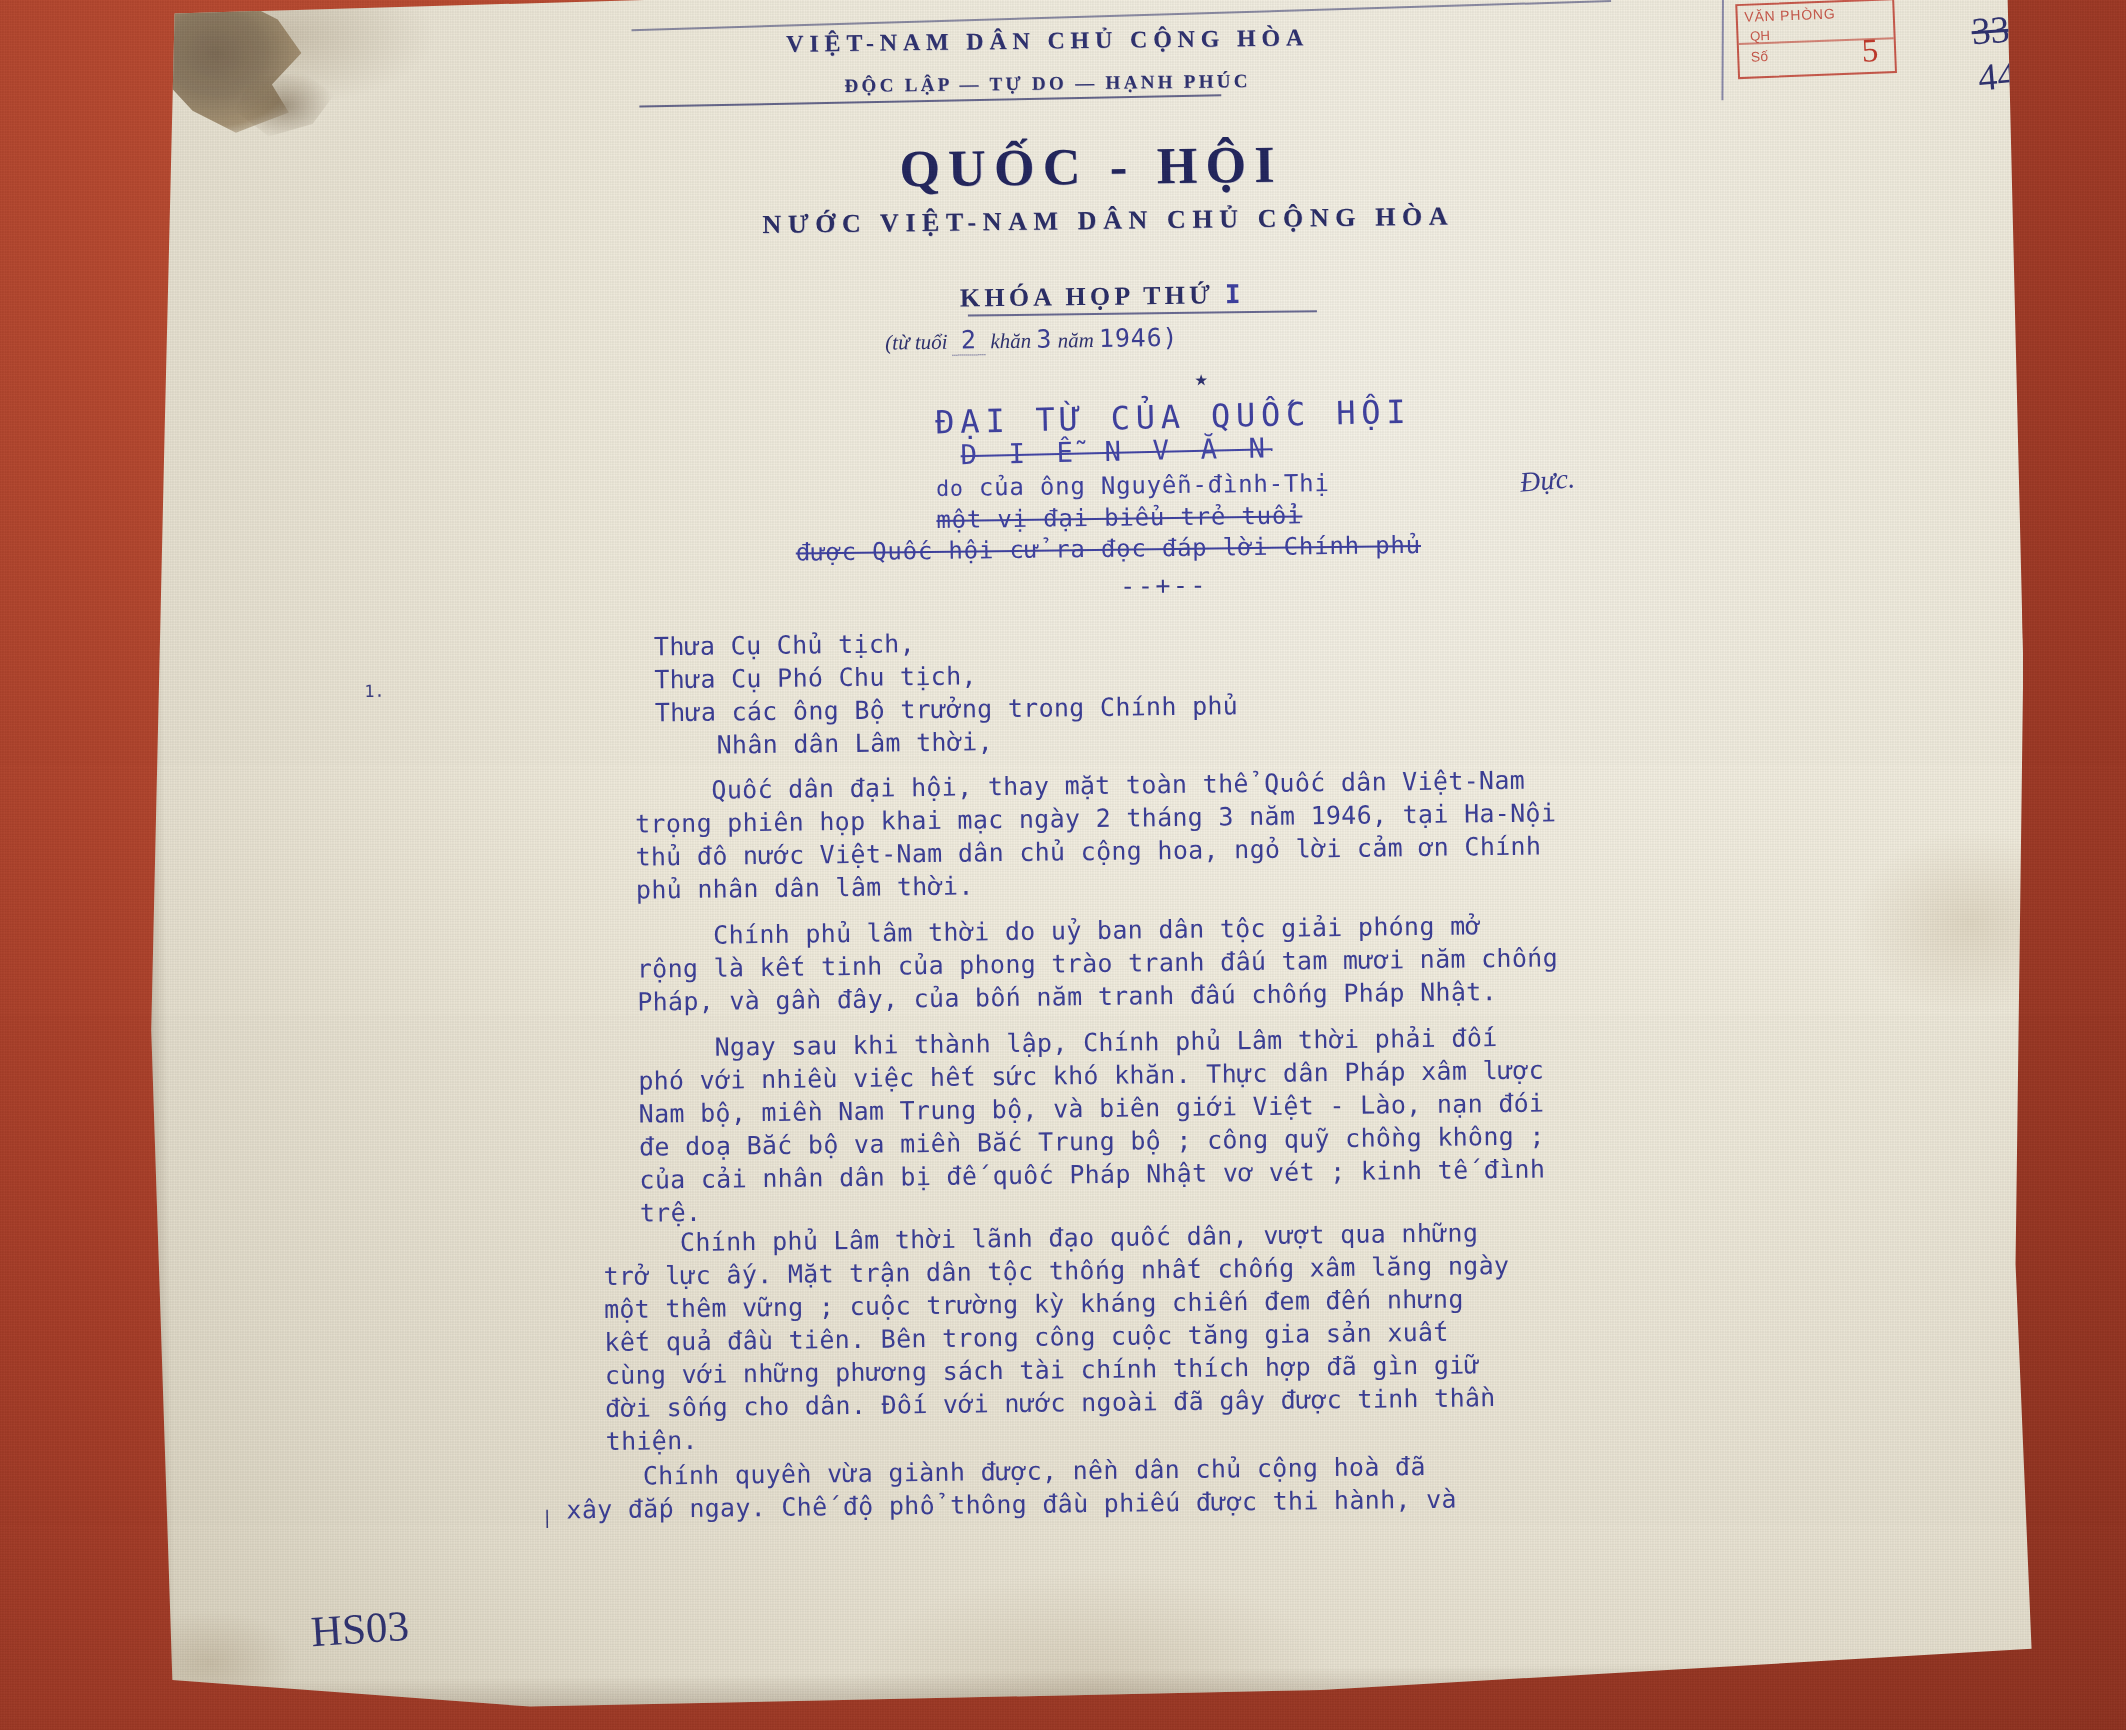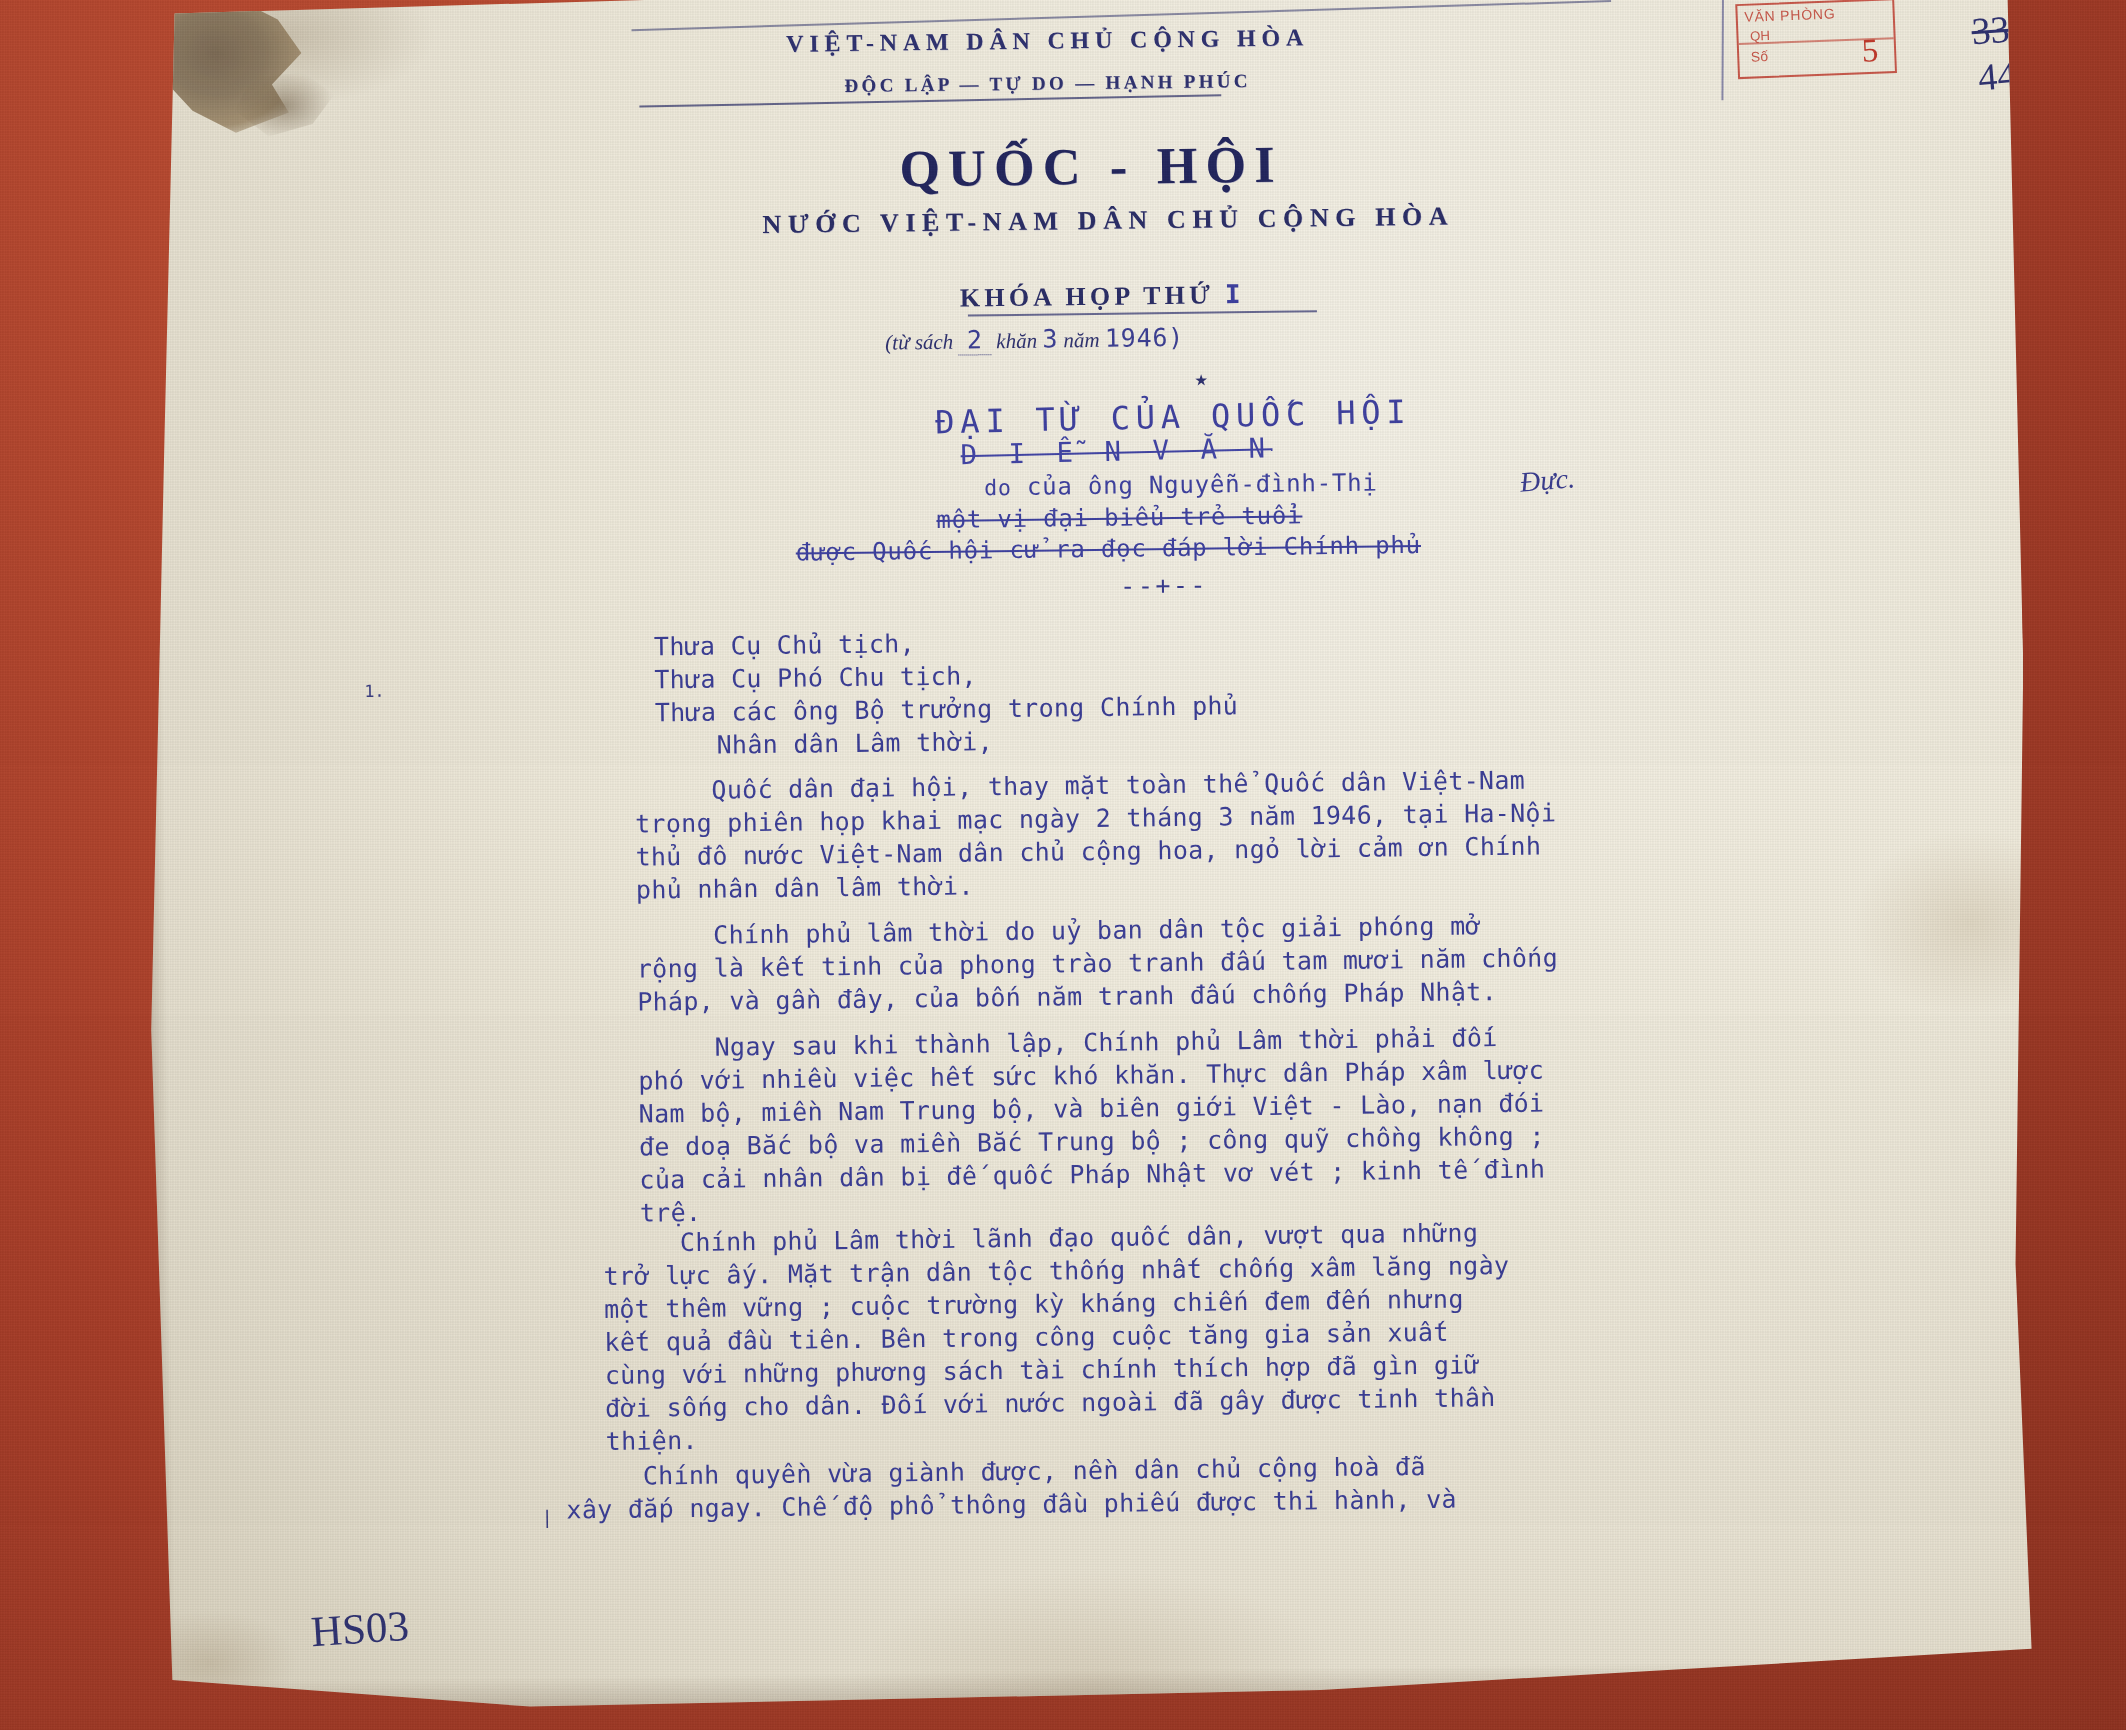--- a/index.html
+++ b/index.html
@@ -191,21 +191,21 @@
     text-decoration: line-through;
     text-decoration-thickness: 1.7px;
     transform: rotate(-0.6deg);
   }
   .byline {
     position:absolute;
     font-family:"DejaVu Sans Mono", monospace;
     font-size: 24px; color:#3e41a0; letter-spacing: 0.8px;
   }
   #by1 { left: 797px; top: 480px; }
-  #by1 .ins { font-size: 21.6px; margin-left: 48px; }
+  #by1 .ins { font-size: 21.6px; }
   #by2 { left: 797px; top: 512px; text-decoration: line-through; text-decoration-thickness: 1.7px;}
   #by3 { left: 656px; top: 543px; text-decoration: line-through; text-decoration-thickness: 1.7px;}
   #hand-duc {
     position:absolute; left: 1381px; top: 478px;
     font-family:"Liberation Serif", serif; font-style: italic;
     font-size: 28px; color:#3a3d8f;
     transform: rotate(-4deg);
   }
   #sep-dash {
     position:absolute; left: 980px; top: 580px;
@@ -309,21 +309,21 @@
 
         <div id="title-sub" class="letterpress">NƯỚC VIỆT-NAM DÂN CHỦ CỘNG HÒA</div>
 
         <div id="session">
           <span>KHÓA HỌP THỨ</span>
           <span class="rom">I</span>
         </div>
         <div id="session-rule"></div>
 
         <div id="daterow">
-          <span>(từ sách</span>
+          <span>(từ tuổi</span>
           <span class="dot-ul typed">2</span>
           <span>khăn</span>
           <span class="typed">3</span>
           <span>năm</span>
           <span class="typed">1946)</span>
         </div>
 
         <div id="star">★</div>
 
         <div id="doc-kind">ĐẠI TỪ CỦA QUỐC HỘI</div>

